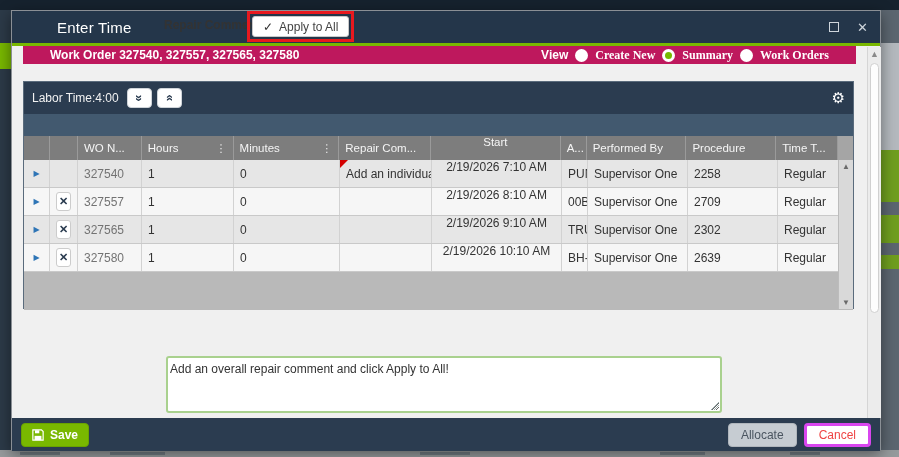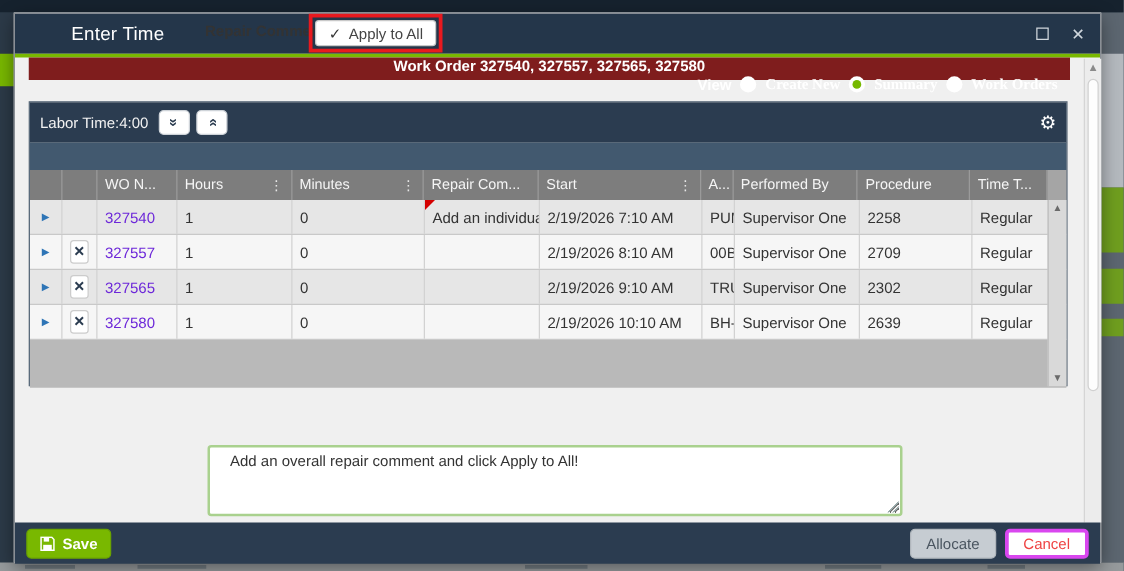--- a/index.html
+++ b/index.html
@@ -23,21 +23,21 @@
 
   .titlebar { position:absolute; left:0; top:0; width:100%; height:32px; background:#24364a; display:flex; align-items:center; padding:0 12px; }
   .titlebar .title { color:#fff; font-size:15px; font-weight:400; letter-spacing:.2px;margin-left:33px; }
   .titlebar .win-btns { margin-left:auto; display:flex; align-items:center; gap:18px; }
   .win-restore { width:10px; height:10px; border:1.5px solid #cfd6dc; display:inline-block; }
   .win-close { color:#cfd6dc; font-size:13px; line-height:1; cursor:pointer; }
 
   .green-line { position:absolute; left:0; top:32px; width:100%; height:3px; background:#79b800; }
 
   
-  .wo-bar { position:absolute; left:11px; top:35px; width:833px; height:18px; background:#7f1d1d; display:flex; align-items:center; padding:0 10px;flex-direction:column; }
+  .wo-bar { position:absolute; left:11px; top:35px; width:833px; height:18px; background:#be185d; display:flex; align-items:center; padding:0 27px; }
   .wo-bar .wo-label { color:#fff; font-weight:bold; font-size:12px; }
   .view-group { margin-left:auto; display:flex; align-items:center; gap:7px; }
   .view-label { color:#fff; font-weight:bold; font-size:12px; }
   .radio { width:13px; height:13px; border-radius:50%; background:#fff; display:inline-flex; align-items:center; justify-content:center; flex:0 0 auto; }
   .radio .dot { width:7px; height:7px; border-radius:50%; background:#76b900; display:none; }
   .radio.selected .dot { display:block; }
   .radio-label { color:#fff; font-weight:bold; font-size:12px; white-space:nowrap;font-family:Liberation Serif, serif; }
 
   
   .body-scrollbar { position:absolute; left:855px; top:36px; width:14px; height:371px; background:#ececec; border-left:1px solid #d5d5d5; }
@@ -59,36 +59,36 @@
   .gh-cell { color:#f5f5f5; font-size:11.5px; display:flex; align-items:center; padding:0 6px; border-right:1px solid #9a9a9a; overflow:hidden; white-space:nowrap;gap:36px; }
   .gh-cell .kebab { margin-left:auto; color:#e8e8e8; font-size:11px; cursor:pointer; }
   .gh-fill { width:15px; background:#a5a5a5; }
 
   .grid-rows { background:#b9b9b9; }
   .g-row { height:28px; display:flex; border-bottom:1px solid #c9c9c9; }
   .g-row.odd  { background:#e6e6e6; }
   .g-row.even { background:#f6f6f6; }
   .g-cell { padding:0 6px; display:flex; align-items:center; border-right:1px solid #d2d2d2; overflow:hidden; white-space:nowrap; position:relative; font-size:12px; color:#333; }
   .c0{width:26px;} .c1{width:28px;} .c2{width:64px;} .c3{width:92px;} .c4{width:106px;}
-  .c5{width:92px;} .c6{width:130px;} .c7{width:26px;} .c8{width:100px;} .c9{width:90px;text-align:center;} .c10{width:62px;}
+  .c5{width:92px;} .c6{width:130px;flex-direction:column;} .c7{width:26px;} .c8{width:100px;} .c9{width:90px;text-align:center;} .c10{width:62px;}
   .expand-arrow { color:#2e75b6; font-size:8px; margin:0 auto; cursor:pointer; }
-  .wo-link { color:#6d28d9; cursor:pointer; }
+  .wo-link { color:#737373; cursor:pointer; }
   .del-btn { width:22px; height:19px; background:#fff; border:1px solid #ccc; border-radius:3px; display:flex; align-items:center; justify-content:center; font-size:11px; font-weight:bold; color:#2b3c50; cursor:pointer; }
   .dirty-corner { position:absolute; left:0; top:0; width:0; height:0; border-top:8px solid #d40000; border-right:8px solid transparent; }
   .grid-empty { height:38px; background:#b9b9b9; }
 
   .grid-vscroll { position:absolute; right:0; top:78px; width:15px; height:149px; background:#d9d9d9; border-left:1px solid #bcbcbc; }
   .grid-vscroll .up, .grid-vscroll .down { position:absolute; left:0; width:100%; text-align:center; color:#6a6a6a; font-size:8px; }
   .grid-vscroll .up { top:2px; } .grid-vscroll .down { bottom:2px; }
   .repair-label { position:absolute; left:152px; top:7px; font-weight:bold; color:#333; font-size:12px; }
   .apply-highlight { position:absolute; left:235px; top:0px; border:3px solid #e8191f; padding:2px; background:transparent; }
   .apply-btn { background:#fff; border:1px solid #c9c9c9; border-radius:3px; height:21px; padding:0 10px; display:flex; align-items:center; gap:6px; font-size:12px; color:#444; cursor:pointer; }
   .apply-btn .check { color:#333; font-size:12px; }
 
-  .comment-box { position:absolute; left:154px; top:345px; width:556px; height:57px; background:#fff; border:2px solid #a9d18e; border-radius:3px; padding:4px 16px; font-size:12px; color:#333; resize:both; overflow:hidden; }
+  .comment-box { position:absolute; left:154px; top:345px; width:556px; height:57px; background:#fff; border:2px solid #a9d18e; border-radius:3px; padding:4px 2px; font-size:12px; color:#333; resize:both; overflow:hidden; }
   .resize-grip { position:absolute; right:1px; bottom:1px; width:9px; height:9px;
      background:linear-gradient(135deg, transparent 50%, #9aa 50%, #9aa 57%, transparent 57%, transparent 70%, #9aa 70%, #9aa 77%, transparent 77%); }
 
   
   .footer { position:absolute; left:0; top:407px; width:100%; height:33px; background:#2b3c50; display:flex; align-items:center; padding:0 9px; }
   .save-btn { background:#79b800; border:1px solid #6aa300; border-radius:4px; height:24px; padding:0 10px; display:flex; align-items:center; gap:6px; color:#fff; font-weight:bold; font-size:12px; cursor:pointer; }
   .footer-right { margin-left:auto; display:flex; gap:7px;padding-left:21px; }
   .allocate-btn { background:#c6ccd2; border:1px solid #b0b6bc; border-radius:4px; height:24px; padding:0 12px; color:#4a5560; font-size:12px; display:flex; align-items:center; cursor:pointer; }
   .cancel-btn { background:#fff; border:3px solid #d946ef; border-radius:4px; height:24px; padding:0 12px; color:#ef4444; font-size:12px; display:flex; align-items:center; cursor:pointer; }
 </style>

